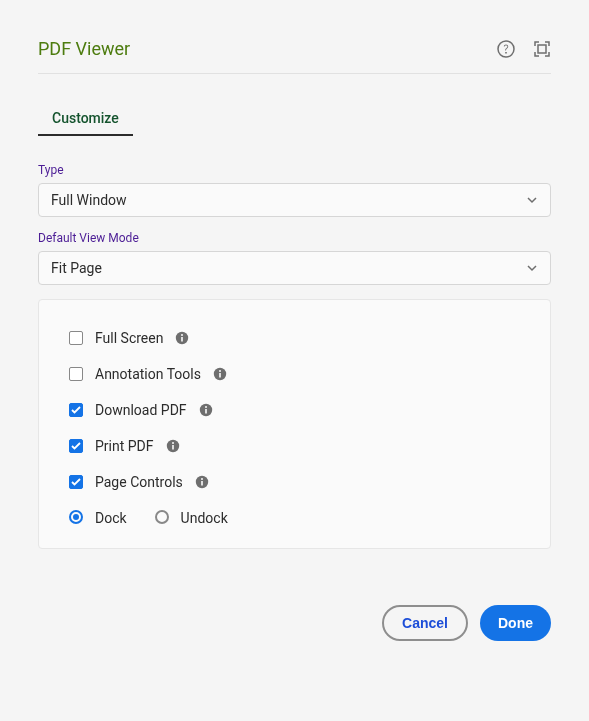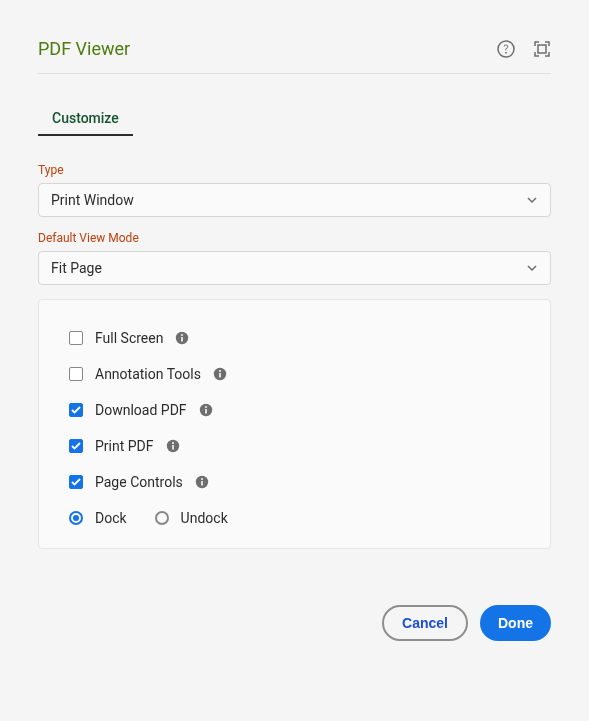--- a/index.html
+++ b/index.html
@@ -37,21 +37,21 @@
     cursor: pointer;
     font-size: 14px;
   }
   .tab.active {
     color: #14532d;
     font-weight: 500;
     border-bottom: 2px solid #2c2c2c;
   }
   .field-label {
     font-size: 12px;
-    color: #c2410c;
+    color: #4c1d95;
     margin-top: 26px;
     margin-bottom: 6px;
   }
   .field-label.sub { margin-top: 14px; }
   .select {
     width: 100%;
     background: #fafafa;
     border: 1px solid #d6d6d6;
     border-radius: 4px;
     padding: 8px 12px;
@@ -90,21 +90,20 @@
   .checkbox.checked {
     background: #1473e6;
     border-color: #1473e6;
   }
   .checkbox.checked svg { display: block; }
   .checkbox svg { display: none; }
   .check-label { color: #2c2c2c; }
   .info-icon { color: #6e6e6e; display:inline-flex; cursor: pointer; }
   .radio-row {
     display: flex;
-    align-items: center;
     gap: 12px;
     margin-top: 10px;
   }
   .radio {
     width: 14px;
     height: 14px;
     border: 2px solid #888;
     border-radius: 50%;
     display: inline-flex;
     align-items: center;
@@ -164,21 +163,21 @@
     </span>
   </div>
 </div>
 
 <div class="tabs">
   <div class="tab active">Customize</div>
 </div>
 
 <div class="field-label">Type</div>
 <div class="select">
-  <span>Print Window</span>
+  <span>Full Window</span>
   <span class="chevron">
     <svg width="12" height="12" viewBox="0 0 12 12">
         <path d="M2 4l4 4 4-4" fill="none" stroke="currentColor" stroke-width="1.5"></path>
       </svg>
   </span>
 </div>
 
 <div class="field-label sub">Default View Mode</div>
 <div class="select">
   <span>Fit Page</span>

